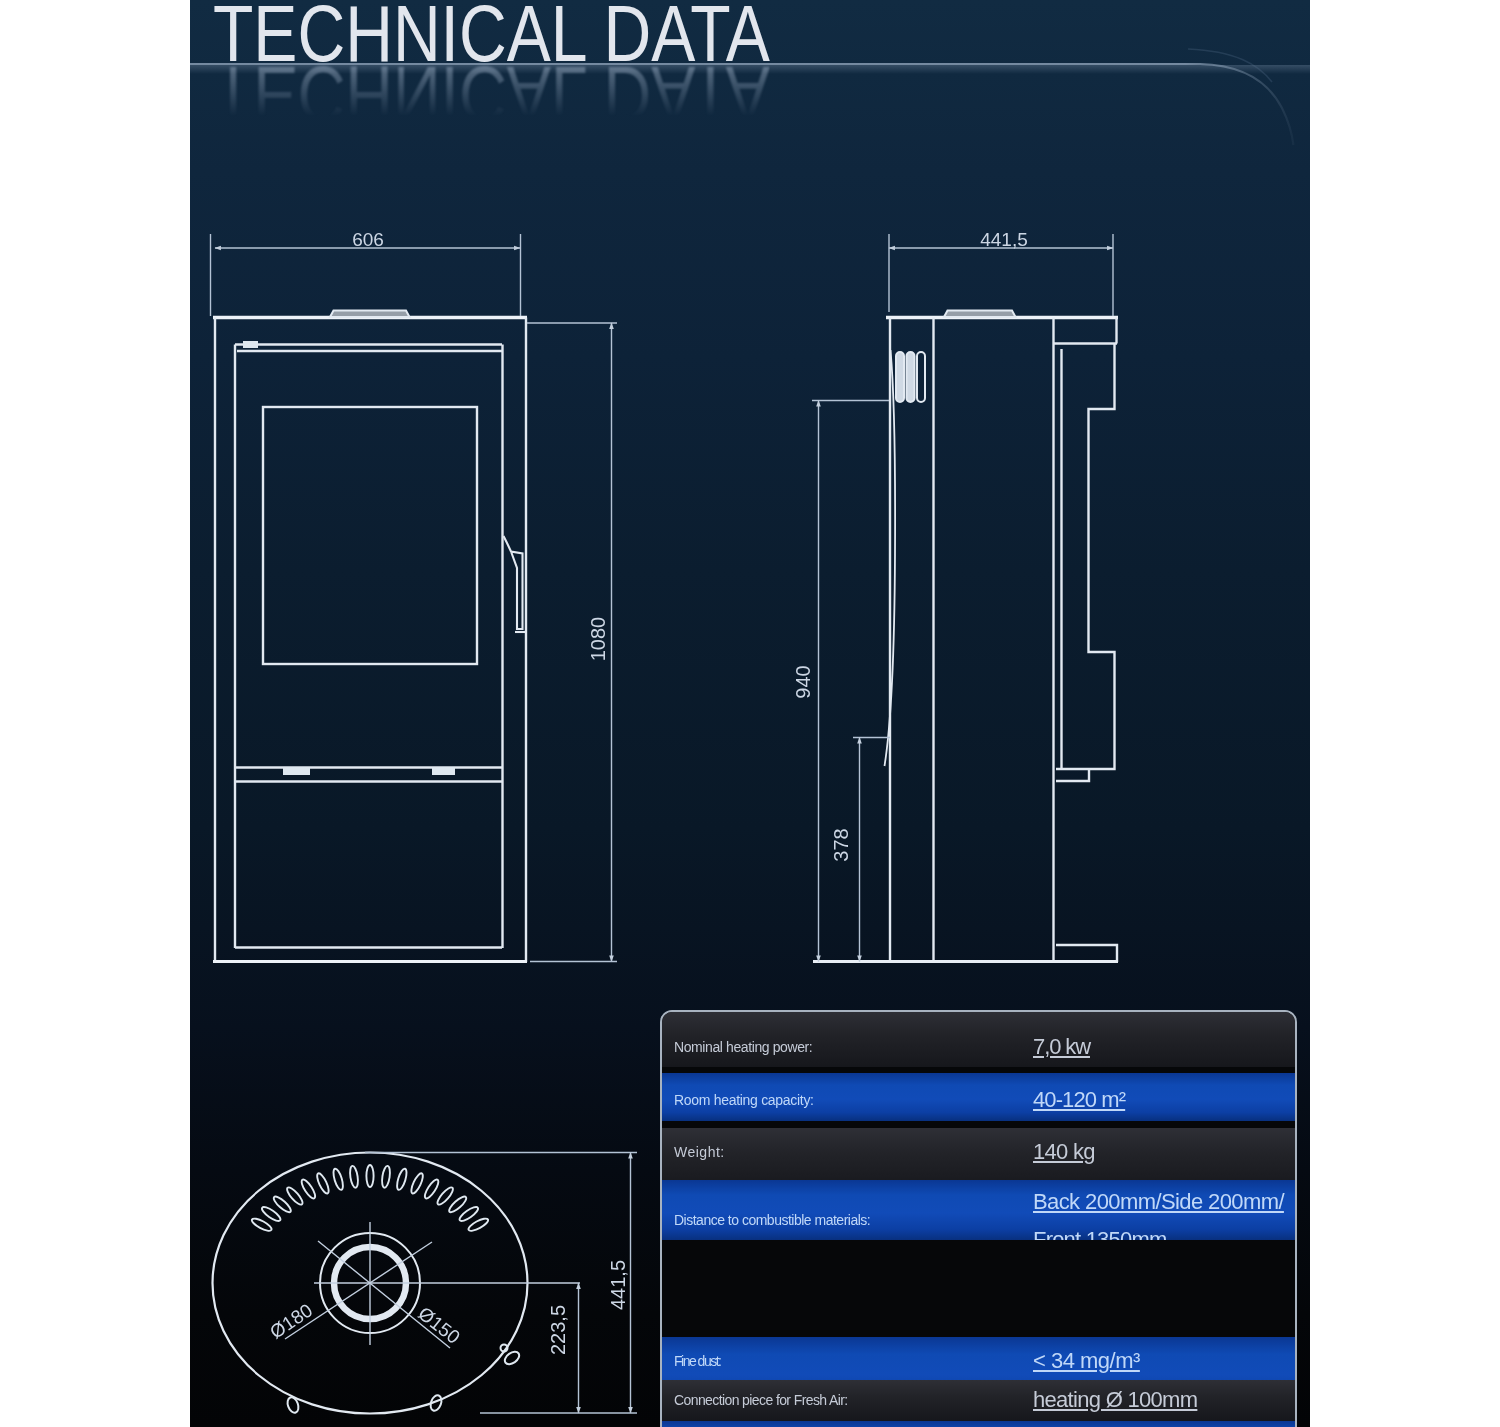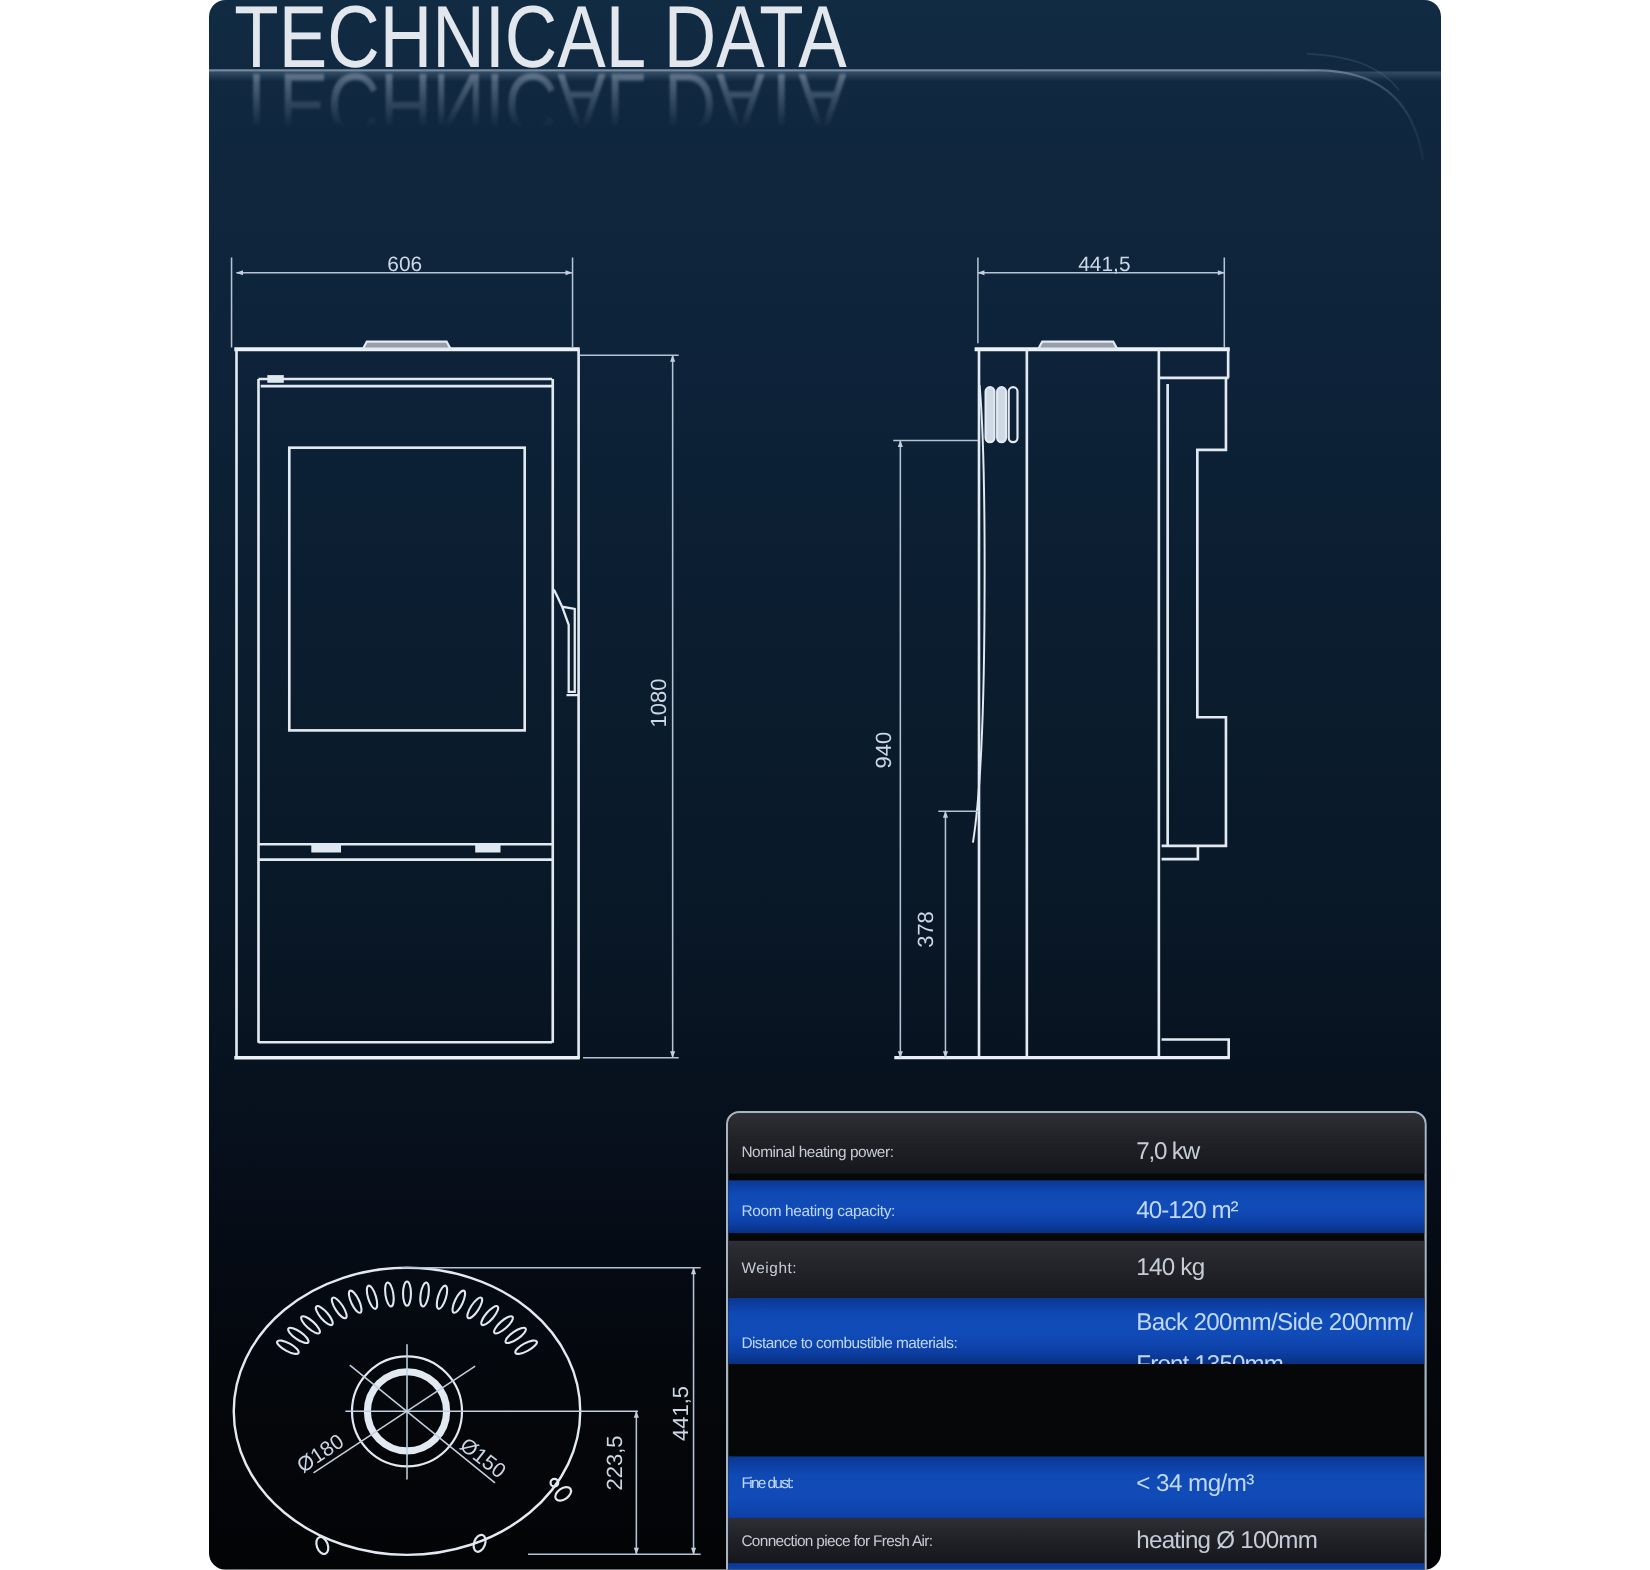--- a/index.html
+++ b/index.html
@@ -1,36 +1,36 @@
 <!DOCTYPE html>
 <html><head>
 <meta charset="utf-8">
 <style>
 html,body{margin:0;padding:0;}
 body{width:1500px;height:1427px;background:#ffffff;position:relative;overflow:hidden;
      font-family:"Liberation Sans", sans-serif;}
 #panel{position:absolute;left:190px;top:0;width:1120px;height:1427px;overflow:hidden;
   background:linear-gradient(180deg,
     #112b42 0%, #102940 5%, #0f263d 12%, #0d2238 25%, #0b1d2f 40%,
-    #091827 58%, #07101d 72%, #050a12 82%, #040609 92%, #030406 100%);border-radius:15px;}
+    #091827 58%, #07101d 72%, #050a12 82%, #040609 92%, #030406 100%);}
 .ttl{position:absolute;left:23px;top:-12px;font-size:80px;color:#e2e6ed;filter:blur(0.4px);
   white-space:nowrap;transform:scaleX(0.826);transform-origin:left top;}
 .refl{position:absolute;left:23px;top:48px;font-size:80px;color:#a3b5cb;
   white-space:nowrap;transform:scaleX(0.826) scaleY(-1);transform-origin:left center;
   filter:blur(1.3px);
   -webkit-mask-image:linear-gradient(180deg, rgba(0,0,0,0) 26%, rgba(0,0,0,0.5) 82%);
   mask-image:linear-gradient(180deg, rgba(0,0,0,0) 26%, rgba(0,0,0,0.5) 82%);}
 svg{position:absolute;left:0;top:0;filter:blur(0.35px);}
 .tblwrap{position:absolute;left:470px;top:1010px;width:633px;height:470px;filter:blur(0.4px);
   border:2px solid #a8b3c0;border-radius:12px;background:#060709;overflow:hidden;}
 .row{position:absolute;left:0;width:633px;overflow:hidden;}
 .dark{background:linear-gradient(180deg,#2e2f36 0%,#222328 40%,#16171c 100%);}
 .blue{background:linear-gradient(180deg,#0a3793 0%,#0f4ab4 25%,#114bb8 55%,#0c3fa4 82%,#08307f 100%);}
 .lb{position:absolute;left:12px;font-size:14px;line-height:22px;color:#c5cbd7;filter:blur(0.35px);letter-spacing:-0.4px;white-space:nowrap;}
-.vl{position:absolute;left:371px;font-size:22px;line-height:22px;color:#c5cbd7;filter:blur(0.35px);letter-spacing:-0.7px;white-space:nowrap;}
+.vl{position:absolute;left:371px;font-size:22px;line-height:22px;color:#c5cbd7;filter:blur(0.35px);letter-spacing:-0.7px;white-space:nowrap;text-decoration:underline;}
 .blue .lb,.blue .vl{color:#c0d8f8;}
 </style>
 </head>
 <body>
 
 <div id="panel">
 
   <div class="ttl">TECHNICAL DATA</div>
 
   <div style="position:absolute;left:0;top:65px;width:1120px;height:9px;
@@ -255,21 +255,21 @@
     <span class="vl" style="top:13px;">140 kg</span>
   </div>
 
   <div class="row blue" style="top:168px;height:60px;">
     <span class="lb" style="top:29px;letter-spacing:-0.5px;">Distance to combustible materials:</span>
     <span class="vl" style="top:11px;letter-spacing:-0.6px;">Back 200mm/Side 200mm/</span>
     <span class="vl" style="top:49px;letter-spacing:-0.8px;">Front 1350mm</span>
   </div>
 
 
-  <div class="row blue" style="top:312px;height:69px;">
+  <div class="row blue" style="top:325px;height:69px;">
     <span class="lb" style="top:13px;letter-spacing:-1.5px;">Fine dust:</span>
     <span class="vl" style="top:13px;letter-spacing:-0.5px;">&lt; 34 mg/m³</span>
   </div>
 
   <div class="row dark" style="top:368px;height:41px;text-align:center;">
     <span class="lb" style="top:9px;letter-spacing:-0.6px;">Connection piece for Fresh Air:</span>
     <span class="vl" style="top:9px;letter-spacing:-0.7px;">heating Ø 100mm</span>
   </div>
 
   <div class="row blue" style="top:409px;height:40px;"></div>

